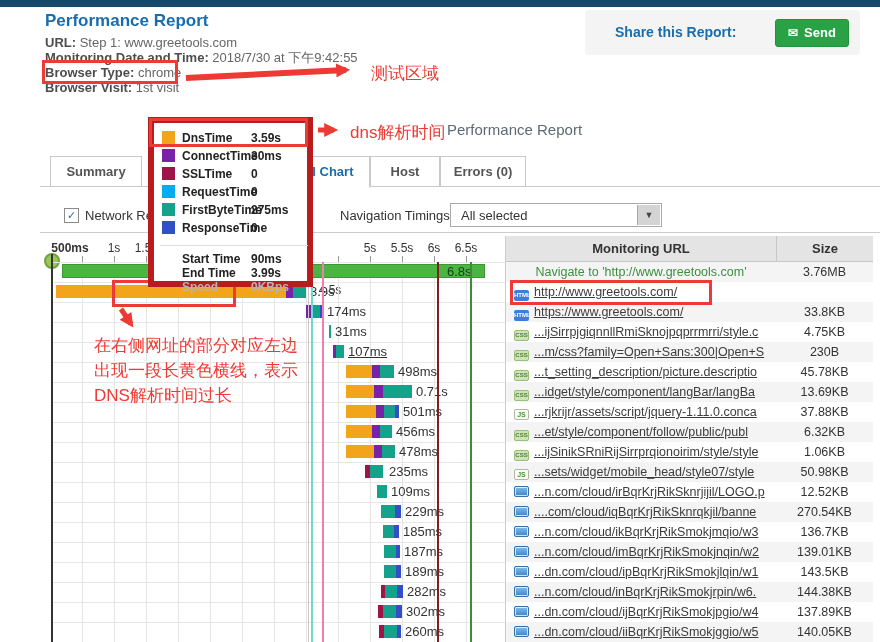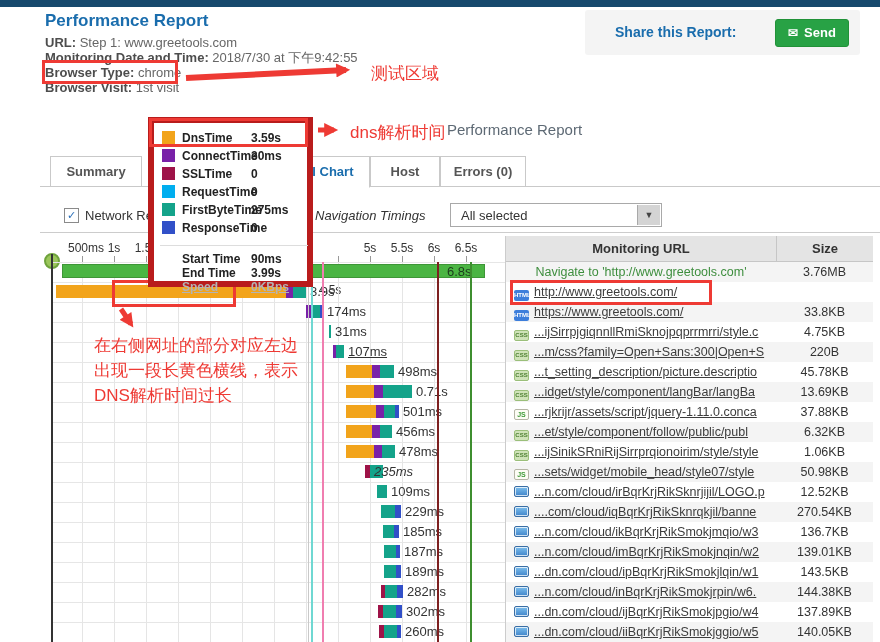--- a/index.html
+++ b/index.html
@@ -23,21 +23,21 @@
   .tab-0{left:10px;width:92px;}
   .tab-1{left:205px;width:125px;}
   .tab-2{left:330px;width:70px;}
   .tab-3{left:400px;width:86px;}
   .tab.active{color:#1a6dad;height:32px;z-index:2;border-bottom:1px solid #fff;}
   
   .filterbar{position:absolute;left:40px;top:188px;width:840px;height:45px;border-bottom:1px solid #ccc;box-sizing:border-box;font-size:13px;color:#333;}
   .checkbox{position:absolute;left:24px;top:20px;width:13px;height:13px;border:1px solid #8a8a8a;background:#fff;
             font-size:11px;line-height:12px;text-align:center;color:#2a6fb8;font-weight:bold;cursor:pointer;}
   .lbl-network{position:absolute;left:45px;top:20px;}
-  .lbl-navtimings{position:absolute;left:275px;top:20px;font-style:italic;}
+  .lbl-navtimings{position:absolute;left:300px;top:20px;}
   .select{position:absolute;left:410px;top:15px;width:212px;height:24px;border:1px solid #a9a9a9;background:#fff;box-sizing:border-box;cursor:pointer;}
   .select .val{position:absolute;left:10px;top:4px;font-size:13px;color:#333;}
   .select .arrow-btn{position:absolute;right:1px;top:1px;width:22px;height:20px;background:#d4d4d4;border-left:1px solid #a9a9a9;
                      text-align:center;font-size:9px;line-height:20px;color:#444;cursor:pointer;}
   .section-title{position:absolute;left:447px;top:121px;font-size:15px;color:#5d6974;}
   
   .chart{position:absolute;left:40px;top:236px;width:465px;height:406px;overflow:hidden;}
   .tick-label{position:absolute;top:5px;width:44px;text-align:center;font-size:12px;color:#333;}
   .tick-mark{position:absolute;top:20px;width:1px;height:6px;background:#999;}
   .vgrid{position:absolute;top:26px;bottom:0;width:1px;background:#e5e5e5;}
@@ -68,21 +68,21 @@
   .ficon-img{background:linear-gradient(#7ec0ee,#3f83c9);border:1px solid #3a6ea5;box-sizing:border-box;box-shadow:inset 0 0 0 1px rgba(255,255,255,.75);}
   
   .tooltip{position:absolute;left:148px;top:117px;width:165px;height:170px;background:#fff;border:6px solid #b91c1c;
            box-sizing:border-box;z-index:20;}
   .tt-row{position:absolute;left:0;width:100%;height:18px;}
   .tt-swatch{position:absolute;left:8px;top:2px;width:13px;height:13px;}
   .tt-name{position:absolute;left:28px;top:2px;font-size:12px;font-weight:bold;color:#222;}
   .tt-val{position:absolute;left:97px;top:2px;font-size:12px;font-weight:bold;color:#222;}
   .tt-div{position:absolute;left:6px;top:122px;width:148px;height:1px;background:#ddd;}
   .tt-sum .tt-name{left:28px;}
-  .tt-sum.muted .tt-name,.tt-sum.muted .tt-val{color:#b4b4b4;text-decoration:underline;}
+  .tt-sum.muted .tt-name,.tt-sum.muted .tt-val{color:#b4b4b4;}
   
   .redbox{position:absolute;border:3px solid #ee3a34;z-index:21;}
   #box-from{left:42px;top:60px;width:130px;height:18px;z-index:5;}
   #box-dns{left:149px;top:118px;width:153px;height:23px;}
   #box-bar{left:112px;top:280px;width:118px;height:21px;z-index:15;}
   #box-url{left:510px;top:280px;width:196px;height:19px;z-index:15;}
   .cn{position:absolute;color:#ee3a34;font-size:17px;z-index:22;white-space:nowrap;}
   #t-region{left:371px;top:62px;}
   #t-dns{left:350px;top:121px;}
   #t-explain{left:94px;top:333px;line-height:25px;}
@@ -120,21 +120,21 @@
   <div class="select">
     <span class="val">All selected</span>
     <span class="arrow-btn">▼</span>
   </div>
 </div>
 
 <div class="section-title">Performance Report</div>
 
 <div class="chart" id="chart">
   <div class="green-dot"></div>
-<div class="tick-label" style="left: 24px;">500ms</div>
+<div class="tick-label" style="left: 8px; font-weight: bold;">500ms</div>
     <div class="tick-mark" style="left: 42px;"></div>
     <div class="vgrid" style="left: 42px;"></div>
     <div class="tick-label" style="left: 52px;">1s</div>
     <div class="tick-mark" style="left: 74px;"></div>
     <div class="vgrid" style="left: 74px;"></div>
     <div class="tick-label" style="left: 84px;">1.5s</div>
     <div class="tick-mark" style="left: 106px;"></div>
     <div class="vgrid" style="left: 106px;"></div>
     <div class="tick-label" style="left: 116px;">2s</div>
     <div class="tick-mark" style="left: 138px;"></div>
@@ -216,21 +216,21 @@
     <div class="seg" style="left: 306px; top: 189px; width: 26px; background: rgb(242, 164, 27);"></div>
     <div class="seg" style="left: 332px; top: 189px; width: 8px; background: rgb(121, 33, 168);"></div>
     <div class="seg" style="left: 340px; top: 189px; width: 12px; background: rgb(20, 163, 138);"></div>
     <div class="wrow-label" style="top: 186px; left: 356px;">456ms</div>
     <div class="seg" style="left: 306px; top: 209px; width: 28px; background: rgb(242, 164, 27);"></div>
     <div class="seg" style="left: 334px; top: 209px; width: 8px; background: rgb(121, 33, 168);"></div>
     <div class="seg" style="left: 342px; top: 209px; width: 13px; background: rgb(20, 163, 138);"></div>
     <div class="wrow-label" style="top: 206px; left: 359px;">478ms</div>
     <div class="seg" style="left: 325px; top: 229px; width: 5px; background: rgb(158, 19, 72);"></div>
     <div class="seg" style="left: 330px; top: 229px; width: 13px; background: rgb(20, 163, 138);"></div>
-    <div class="wrow-label" style="top: 226px; left: 334px; font-style: italic;">235ms</div>
+    <div class="wrow-label" style="top: 226px; left: 349px;">235ms</div>
     <div class="seg" style="left: 337px; top: 249px; width: 10px; background: rgb(20, 163, 138);"></div>
     <div class="wrow-label" style="top: 246px; left: 351px;">109ms</div>
     <div class="seg" style="left: 341px; top: 269px; width: 14px; background: rgb(20, 163, 138);"></div>
     <div class="seg" style="left: 355px; top: 269px; width: 6px; background: rgb(49, 80, 200);"></div>
     <div class="wrow-label" style="top: 266px; left: 365px;">229ms</div>
     <div class="seg" style="left: 343px; top: 289px; width: 11px; background: rgb(20, 163, 138);"></div>
     <div class="seg" style="left: 354px; top: 289px; width: 5px; background: rgb(49, 80, 200);"></div>
     <div class="wrow-label" style="top: 286px; left: 363px;">185ms</div>
     <div class="seg" style="left: 344px; top: 309px; width: 12px; background: rgb(20, 163, 138);"></div>
     <div class="seg" style="left: 356px; top: 309px; width: 4px; background: rgb(49, 80, 200);"></div>
@@ -277,21 +277,21 @@
       <div class="trow stripe" style="top: 66px;">
         <div class="url-cell"><span class="ficon ficon-html">HTML</span><span class="url-link">https://www.greetools.com/</span></div>
         <div class="size-cell">33.8KB</div>
       </div>
       <div class="trow" style="top: 86px;">
         <div class="url-cell"><span class="ficon ficon-css">CSS</span><span class="url-link">...ijSirrpjgiqnnllRmiSknojpqprrmrri/style.c</span></div>
         <div class="size-cell">4.75KB</div>
       </div>
       <div class="trow stripe" style="top: 106px;">
         <div class="url-cell"><span class="ficon ficon-css">CSS</span><span class="url-link">...m/css?family=Open+Sans:300|Open+S</span></div>
-        <div class="size-cell">220B</div>
+        <div class="size-cell">230B</div>
       </div>
       <div class="trow" style="top: 126px;">
         <div class="url-cell"><span class="ficon ficon-css">CSS</span><span class="url-link">...t_setting_description/picture.descriptio</span></div>
         <div class="size-cell">45.78KB</div>
       </div>
       <div class="trow stripe" style="top: 146px;">
         <div class="url-cell"><span class="ficon ficon-css">CSS</span><span class="url-link">...idget/style/component/langBar/langBa</span></div>
         <div class="size-cell">13.69KB</div>
       </div>
       <div class="trow" style="top: 166px;">

